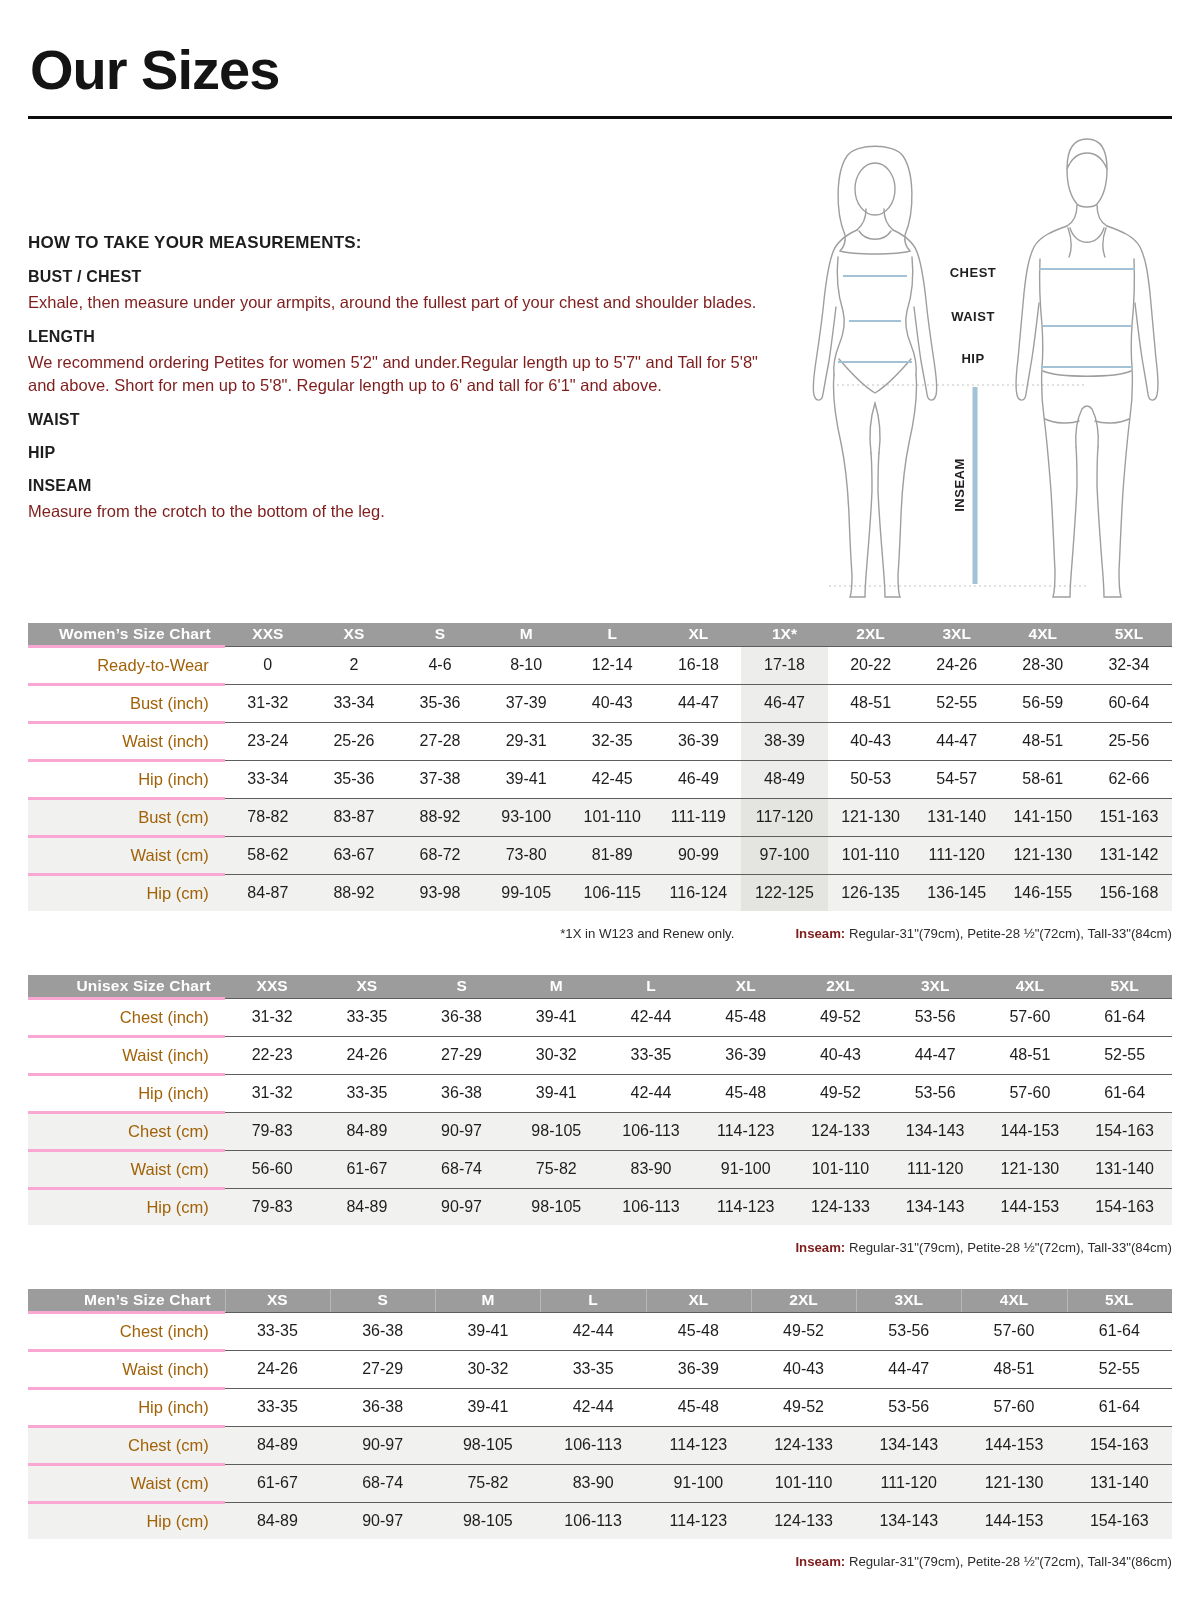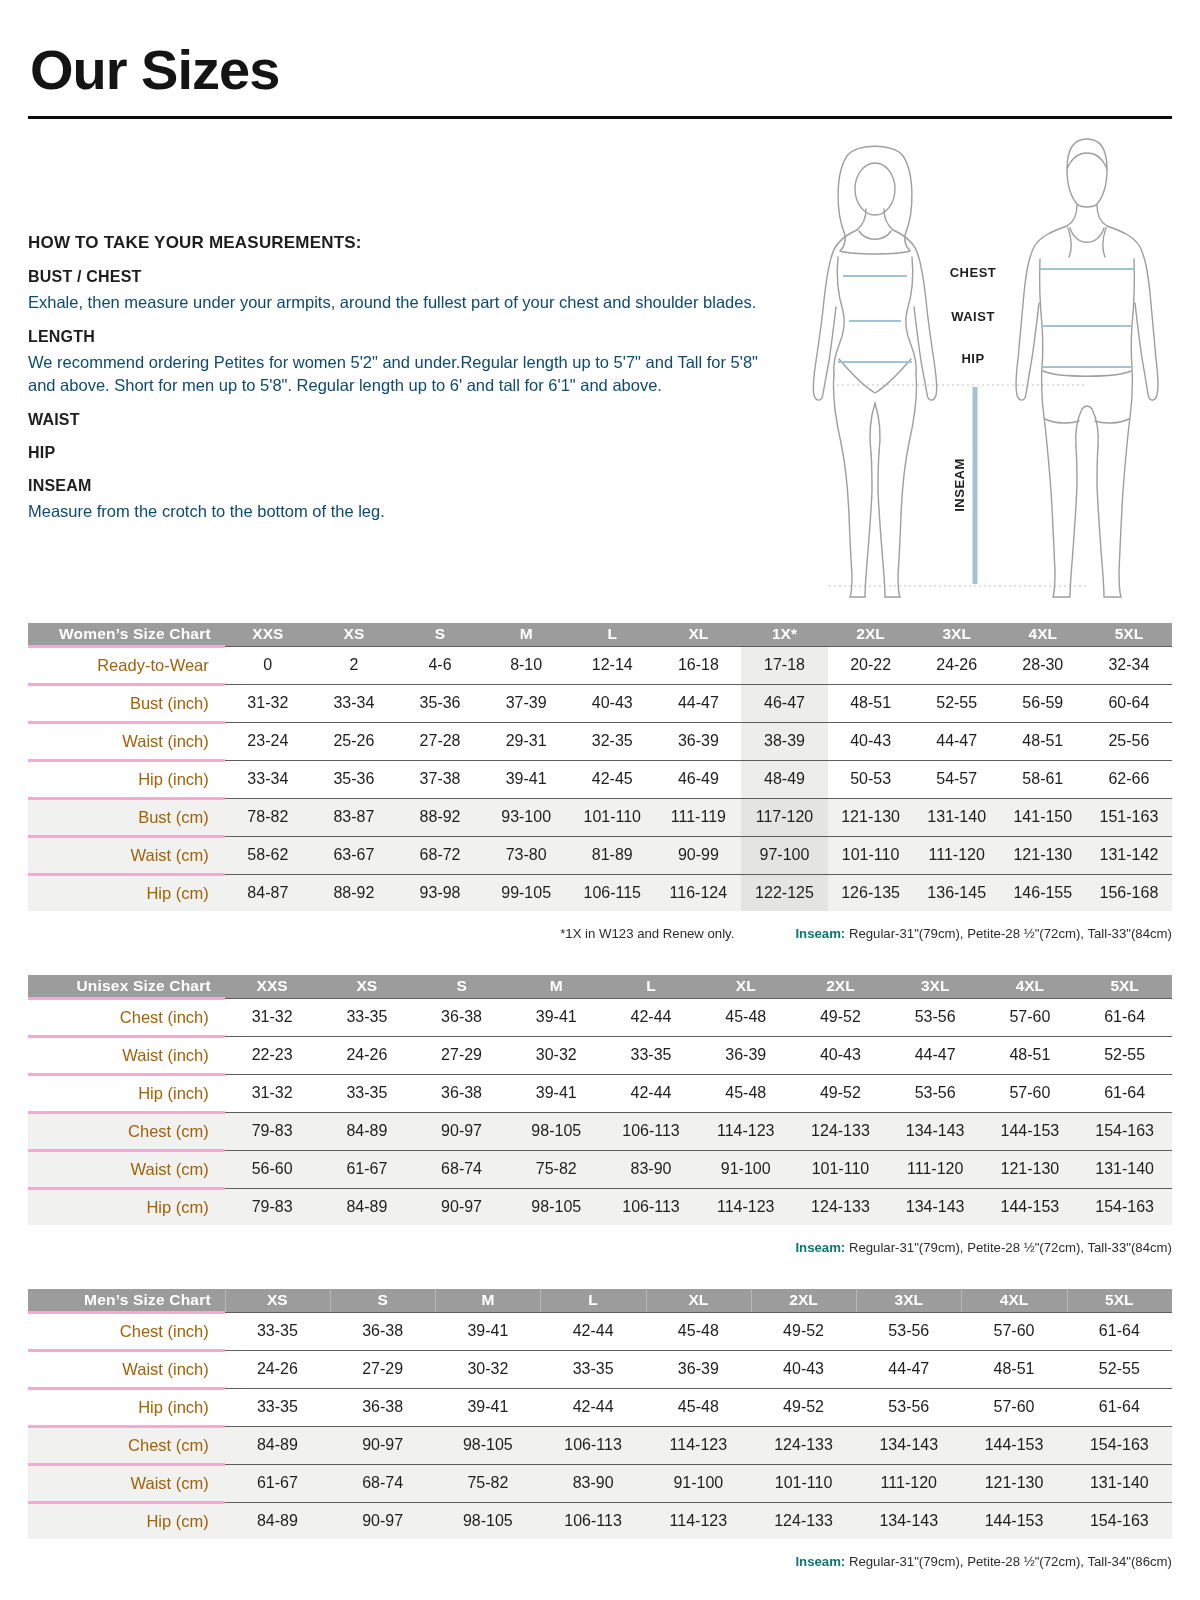--- a/index.html
+++ b/index.html
@@ -7,39 +7,39 @@
   .page{padding:22px 28px 36px 28px;}
 
   h1{font-size:56px;line-height:1.05;font-weight:700;color:#141414;letter-spacing:-1px;margin:19px 0 16px 2px;}
   .title-rule{border:none;border-top:3px solid #0d0d0d;margin:0 0 24px 0;}
 
   .top{display:flex;align-items:center;}
   .instructions{flex:1;min-width:0;max-width:762px;}
   .instructions h2{font-size:17px;font-weight:800;color:#1d1d1d;margin:4px 0 4px 0;letter-spacing:.2px;}
   .instructions section{margin-top:15px;}
   .instructions h3{font-size:16px;font-weight:800;color:#1d1d1d;margin:0 0 5px 0;letter-spacing:.2px;}
-  .instructions p{font-size:16.5px;line-height:1.36;margin:0;color:#0c4a6e;}
+  .instructions p{font-size:16.5px;line-height:1.36;margin:0;color:#7f1d1d;}
 
   .figure-wrap{flex:none;margin-left:auto;margin-top:-8px;}
 
   .table-block{margin-top:34px;}
   .table-block.first{margin-top:14px;}
   table.size-table{width:100%;border-collapse:collapse;table-layout:fixed;}
   col.label-col{width:17.2%;}
   thead th{background:#9c9c9c;color:#ffffff;font-size:15.5px;font-weight:700;padding:2px 2px;text-align:center;}
   thead th.tbl-title{text-align:right;padding-right:14px;font-weight:600;letter-spacing:.2px;}
   table.dividers thead th + th{box-shadow:inset 1px 0 0 rgba(255,255,255,.28);}
   tbody th{text-align:right;padding:8px 16px 8px 2px;font-size:16.5px;font-weight:400;color:#a16207;border-top:3px solid #f9a8d4;}
   tbody td{text-align:center;padding:8px 2px;font-size:16px;color:#1e1e1e;border-top:1px solid #5d5d5d;}
   tbody tr.shade th,tbody tr.shade td{background:#f1f1ef;}
   tbody td.hl{background:#ededeb;}
   tbody tr.shade td.hl{background:#e4e4e1;}
 
   .footnote{display:flex;justify-content:flex-end;align-items:baseline;gap:61px;margin-top:15px;font-size:13.2px;color:#2c2c2c;}
-  .footnote strong{font-weight:700;color:#0f766e;}
+  .footnote strong{font-weight:700;color:#7f1d1d;}
   .fn-left{white-space:nowrap;}
 </style>
 </head>
 <body>
 
 <div class="page">
 
   <h1>Our Sizes</h1>
   <hr class="title-rule">
 

